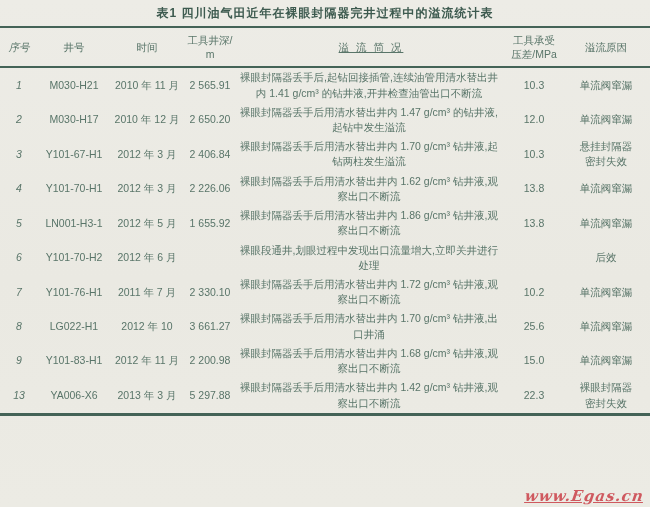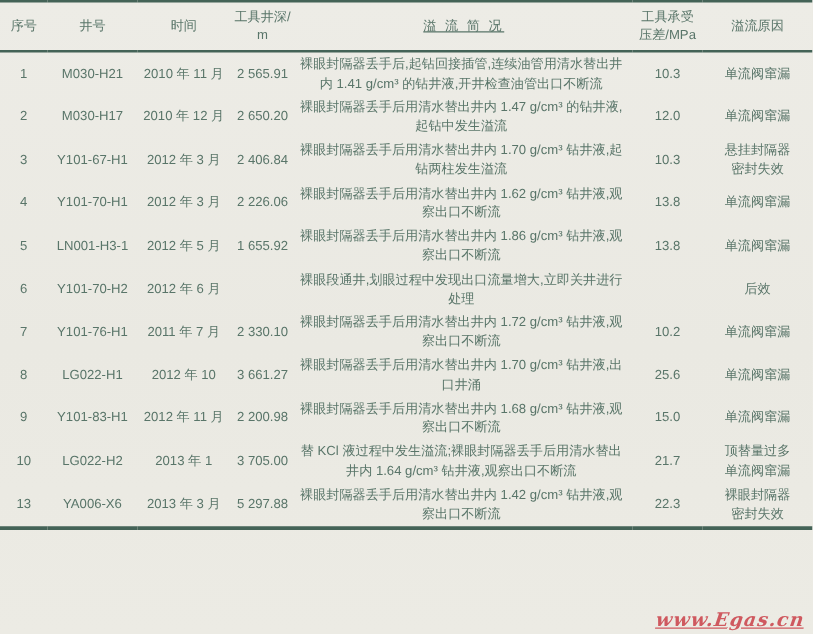--- a/index.html
+++ b/index.html
@@ -49,21 +49,21 @@
   }
   tbody td{
     vertical-align:middle;
     text-align:center;
     white-space:pre-line;
     line-height:1.45;
     padding:2px 1px;
     height:30px;
   }
   
-  th:nth-child(1),td.col-no{width:38px;}
+  th:nth-child(1),td.col-no{width:38px;font-style:italic;}
   th:nth-child(2),td.col-well{width:72px;}
   th:nth-child(3),td.col-time{width:74px;}
   th:nth-child(4),td.col-depth{width:52px;}
   th:nth-child(5),td.col-desc{width:270px;}
   th:nth-child(6),td.col-pressure{width:56px;}
   th:nth-child(7),td.col-cause{width:88px;margin-top:24px;}
   td.col-desc{
     text-align:center;
     padding:2px 8px 2px 4px;
   }
@@ -79,20 +79,21 @@
     color:rgba(198,48,58,0.78);
     text-decoration:underline;
     transform:skewX(-8deg);
     pointer-events:none;
   }
 </style>
 </head>
 <body>
 
 <div class="page">
+  <div class="caption">表1  四川油气田近年在裸眼封隔器完井过程中的溢流统计表</div>
   <table>
     <thead>
       <tr>
           <th>序号</th>
           <th>井号</th>
           <th>时间</th>
           <th>工具井深/
 m</th>
           <th class="h-desc">溢  流  简  况</th>
           <th>工具承受
@@ -177,30 +178,20 @@
         <tr>
           <td class="col-no">9</td>
           <td class="col-well">Y101-83-H1</td>
           <td class="col-time">2012 年 11 月</td>
           <td class="col-depth">2 200.98</td>
           <td class="col-desc">裸眼封隔器丢手后用清水替出井内 1.68 g/cm³ 钻井液,观察出口不断流</td>
           <td class="col-pressure">15.0</td>
           <td class="col-cause">单流阀窜漏</td>
         </tr>
         <tr>
-          <td class="col-no">10</td>
-          <td class="col-well">LG022-H2</td>
-          <td class="col-time">2013 年 1</td>
-          <td class="col-depth">3 705.00</td>
-          <td class="col-desc">替 KCl 液过程中发生溢流;裸眼封隔器丢手后用清水替出井内 1.64 g/cm³ 钻井液,观察出口不断流</td>
-          <td class="col-pressure">21.7</td>
-          <td class="col-cause">顶替量过多
-单流阀窜漏</td>
-        </tr>
-        <tr>
           <td class="col-no">13</td>
           <td class="col-well">YA006-X6</td>
           <td class="col-time">2013 年 3 月</td>
           <td class="col-depth">5 297.88</td>
           <td class="col-desc">裸眼封隔器丢手后用清水替出井内 1.42 g/cm³ 钻井液,观察出口不断流</td>
           <td class="col-pressure">22.3</td>
           <td class="col-cause">裸眼封隔器
 密封失效</td>
         </tr>
       </tbody>

